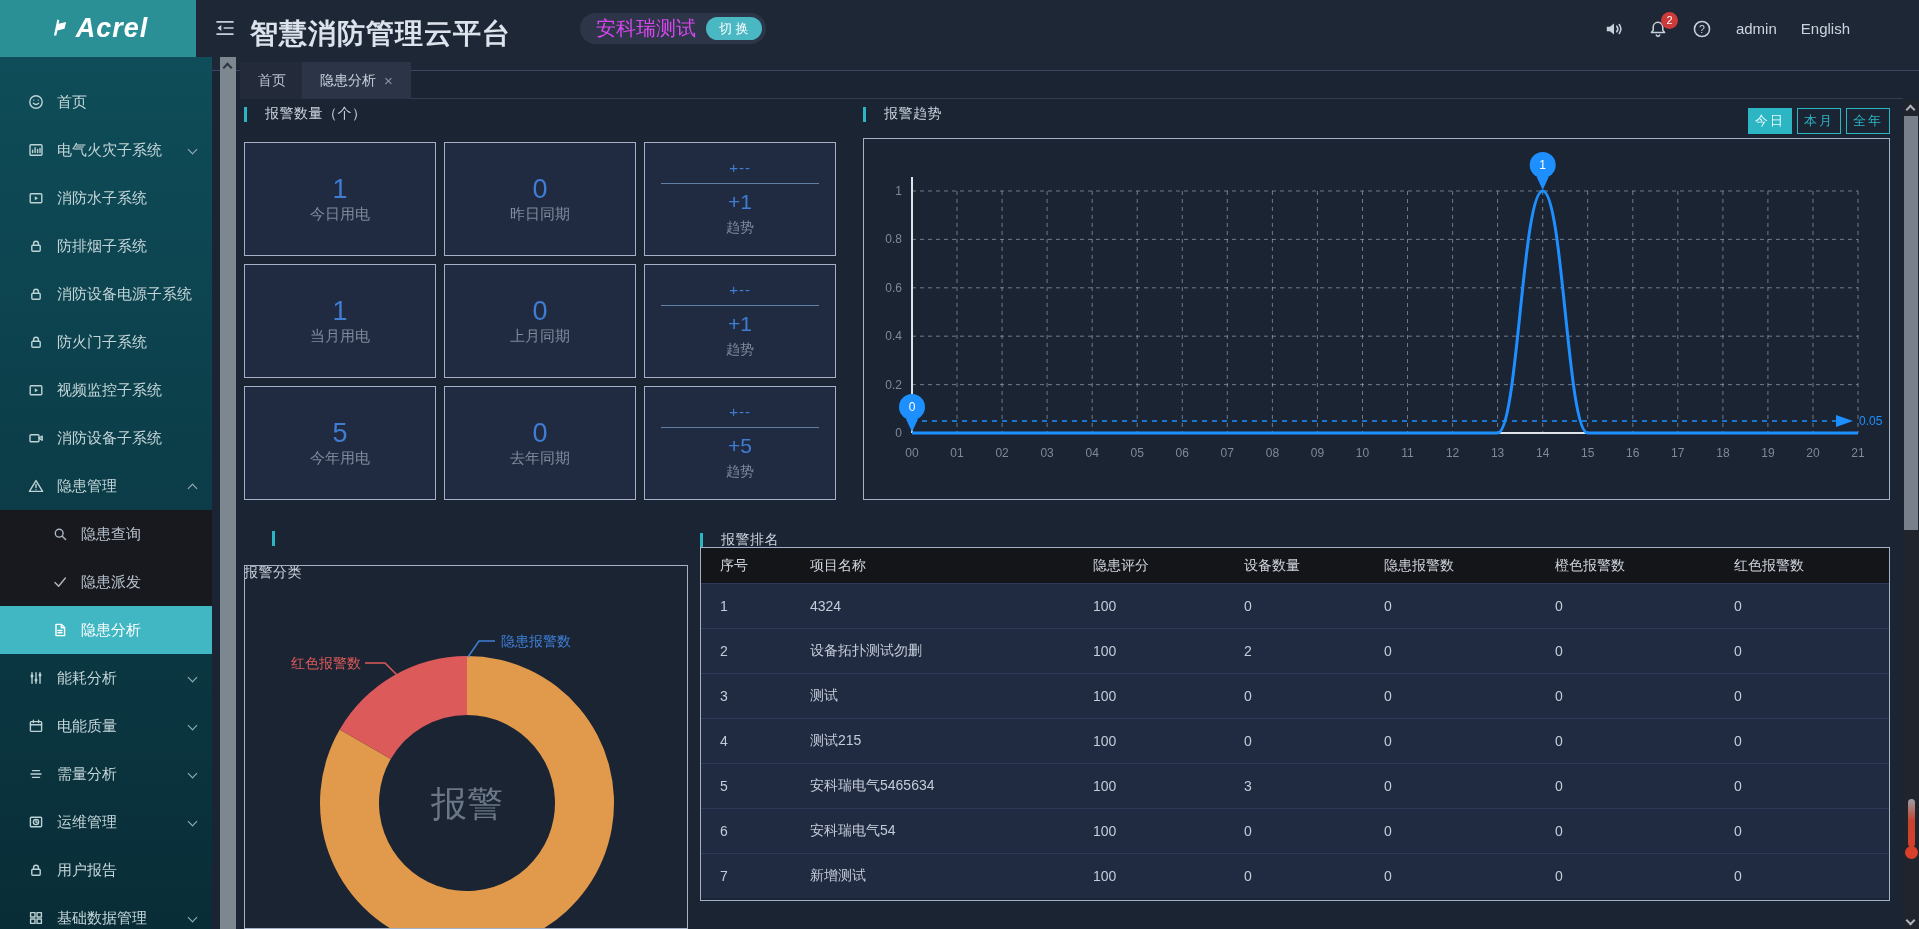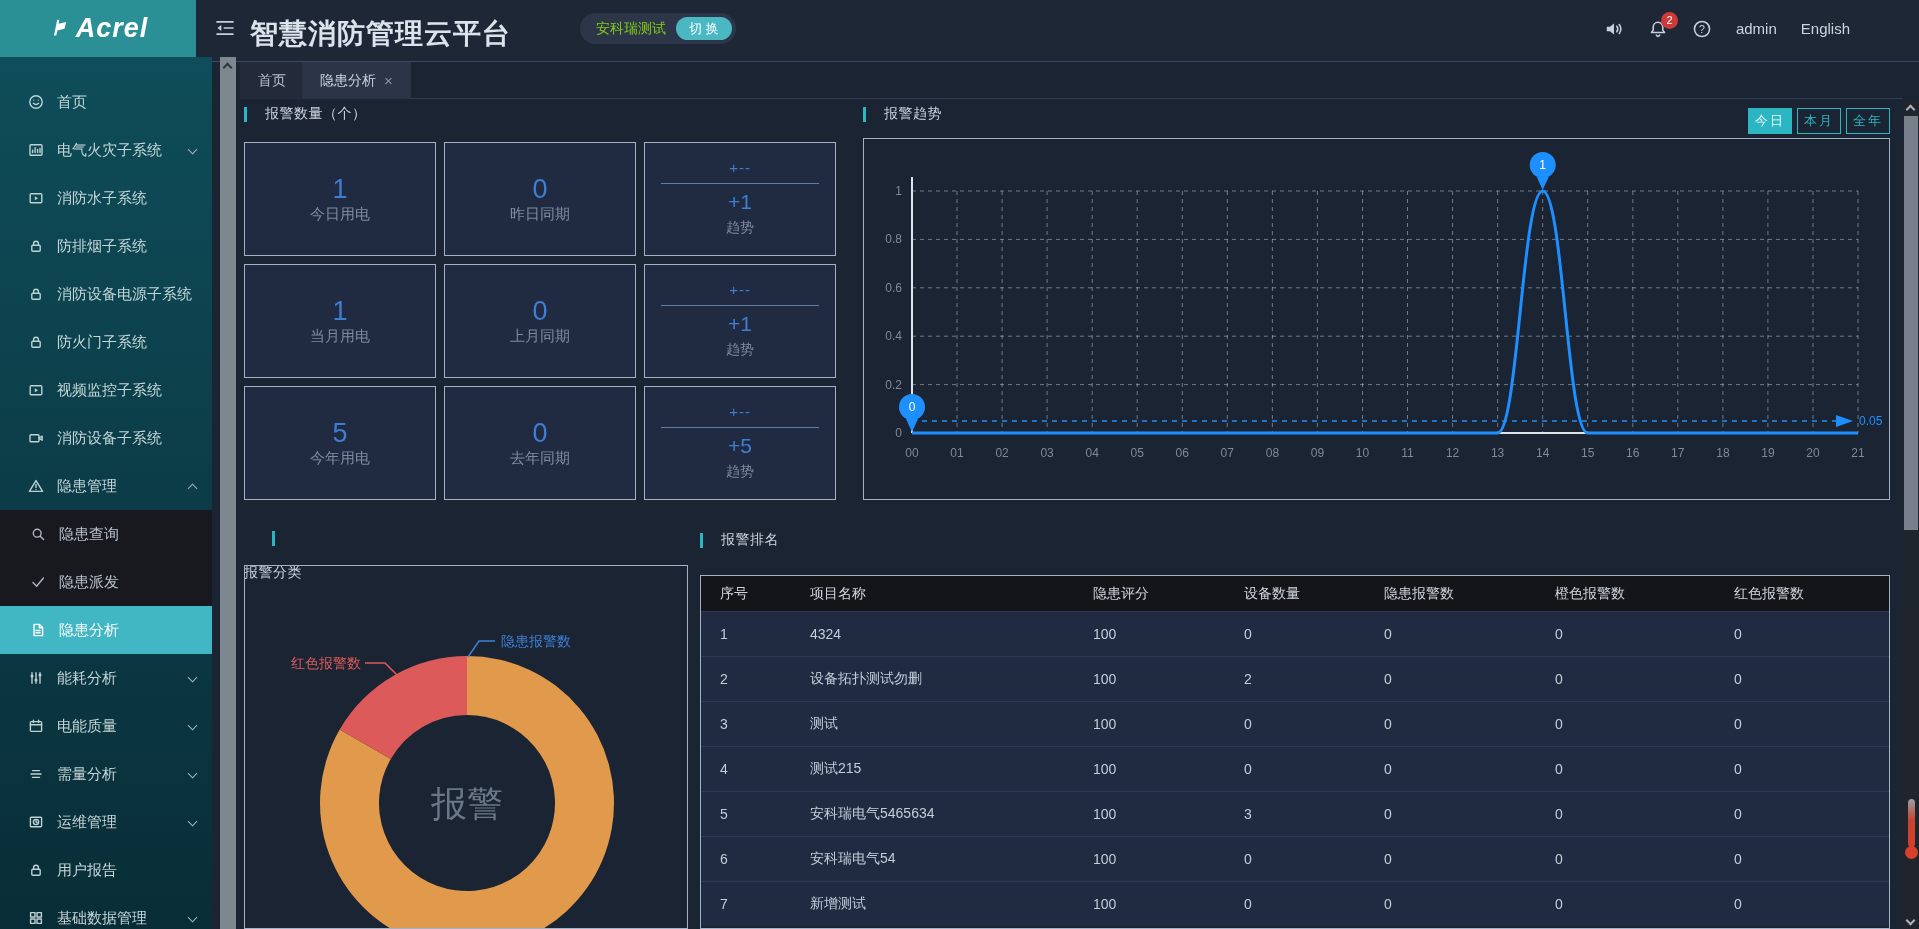--- a/index.html
+++ b/index.html
@@ -1,43 +1,43 @@
 <!DOCTYPE html>
 <html><head>
 <meta charset="utf-8">
 <style>
   * { margin:0; padding:0; box-sizing:border-box; }
   html,body { background:#10151f; }
   body { font-family:"Liberation Sans","DejaVu Sans",sans-serif; }
   .app { position:relative; width:1919px; height:929px; background:#1b2433; overflow:hidden; }
 
   
-  .header { position:absolute; left:0; top:0; width:1919px; height:62px; background:#1d2736; border-bottom:1px solid #3f4468; }
+  .header { position:absolute; left:0; top:0; width:1919px; height:71px; background:#1d2736; border-bottom:1px solid #3f4468; }
   .logo-block { position:absolute; left:0; top:0; width:196px; height:57px; background:#2b9096; display:flex; align-items:center; justify-content:center; gap:6px; }
   .logo-text { color:#fff; font-size:27px; font-weight:bold; font-style:italic; letter-spacing:1px; }
   .collapse-btn { position:absolute; left:214px; top:17px; width:22px; height:22px; color:#c7cfda; cursor:pointer; }
   .app-title { position:absolute; left:250px; top:15px; font-size:28px; font-weight:bold; color:#dde3ec; letter-spacing:1px; }
   .project-badge { position:absolute; left:580px; top:13px; height:31px; background:#2c3648; border-radius:16px; display:flex; align-items:center; padding:0 4px 0 16px; gap:10px; }
-  .project-name { color:#84cc16; font-size:14px; }
+  .project-name { color:#d946ef; font-size:20px; }
   .switch-btn { background:#49b8c3; color:#ffffff; font-size:13px; border-radius:14px; padding:5px 13px; line-height:1; cursor:pointer; }
   .header-right { position:absolute; right:69px; top:0; height:57px; display:flex; align-items:center; gap:24px; color:#c7cfda; }
   .h-icon { width:20px; height:20px; position:relative; cursor:pointer; }
   .h-icon svg { display:block; }
   .badge-dot { position:absolute; right:-10px; top:-7px; min-width:17px; height:17px; background:#cc3a3a; border-radius:9px; color:#fff; font-size:11px; display:flex; align-items:center; justify-content:center; padding:0 3px; }
   .h-text { font-size:15px; color:#ccd3de; cursor:pointer; }
   svg.lineicon { stroke:currentColor; fill:none; stroke-width:1.4; stroke-linecap:round; stroke-linejoin:round; }
 
   
   .sidebar { position:absolute; left:0; top:57px; width:212px; height:872px; background:linear-gradient(180deg,#0e4d59 0%,#0b3b46 55%,#092d37 100%); padding-top:21px; overflow:hidden; }
   .menu-item { position:relative; height:48px; display:flex; align-items:center; padding-left:28px; gap:13px; color:#c4d6d9; font-size:15px; cursor:pointer; }
   .mi-icon { width:16px; height:16px; flex:0 0 16px; color:#bdd2d5; }
   .chev { position:absolute; right:16px; top:20px; width:7px; height:7px; border-right:1.5px solid #9fb4b8; border-bottom:1.5px solid #9fb4b8; transform:rotate(45deg); }
   .chev.up { transform:rotate(-135deg); top:23px; }
   .submenu { background:#17191f; }
-  .submenu .menu-item { padding-left:30px; color:#bac3cd; }
+  .submenu .menu-item { padding-left:52px; color:#bac3cd; }
   .submenu .menu-item .mi-icon { color:#aeb8c2; }
   .submenu .menu-item.active { background:#41b7c3; color:#ffffff; }
   .submenu .menu-item.active .mi-icon { color:#ffffff; }
 
   
   .side-scroll { position:absolute; left:220px; top:57px; width:16px; height:872px; background:#7d8790; cursor:pointer; }
   .side-scroll .arrow-up { position:absolute; left:4px; top:7px; width:7px; height:7px; border-left:2px solid #2c3540; border-top:2px solid #2c3540; transform:rotate(45deg); }
 
   
   .main { position:absolute; left:240px; top:57px; width:1679px; height:872px; }
@@ -74,21 +74,21 @@
   .pinlabel { fill:#ffffff; font-size:12px; font-family:"Liberation Sans","DejaVu Sans",sans-serif; }
   .avglabel { font-size:12px; font-family:"Liberation Sans","DejaVu Sans",sans-serif; }
 
   
   .cat-panel { position:absolute; left:4px; top:508px; width:444px; height:364px; border:1px solid #a3b0c6; overflow:hidden; }
   .plabel { font-size:14px; font-family:"Liberation Sans","DejaVu Sans",sans-serif; }
   .pie-center { fill:#6b7787; font-size:36px; font-family:"Liberation Sans","DejaVu Sans",sans-serif; }
   .ld { fill:none; stroke-width:1.5; }
 
   
-  .rank-table { position:absolute; left:460px; top:518px; width:1190px; height:354px; border:1px solid #a3b0c6; overflow:hidden; background:#1b2433; }
+  .rank-table { position:absolute; left:460px; top:490px; width:1190px; height:354px; border:1px solid #a3b0c6; overflow:hidden; background:#1b2433; }
   .trow { display:grid; grid-template-columns:90px 283px 151px 140px 171px 179px 1fr; align-items:center; }
   .trow.head { height:35px; background:#141519; color:#cfd5de; font-size:14px; }
   .trow.body { height:45px; color:#c4ccd8; font-size:14px; border-top:1px solid #2c3a58; background:#202b42; }
   .trow.body:first-of-type { border-top:none; }
   .tcell { padding-left:19px; white-space:nowrap; overflow:hidden; }
 
   
   .vscroll { position:absolute; right:0; top:100px; width:16px; height:829px; background:#20242d; cursor:pointer; }
   .vscroll .arrow-up { position:absolute; left:4px; top:6px; width:7px; height:7px; border-left:2px solid #aab2bc; border-top:2px solid #aab2bc; transform:rotate(45deg); }
   .vscroll .arrow-down { position:absolute; left:4px; bottom:5px; width:7px; height:7px; border-right:2px solid #aab2bc; border-bottom:2px solid #aab2bc; transform:rotate(45deg); }

